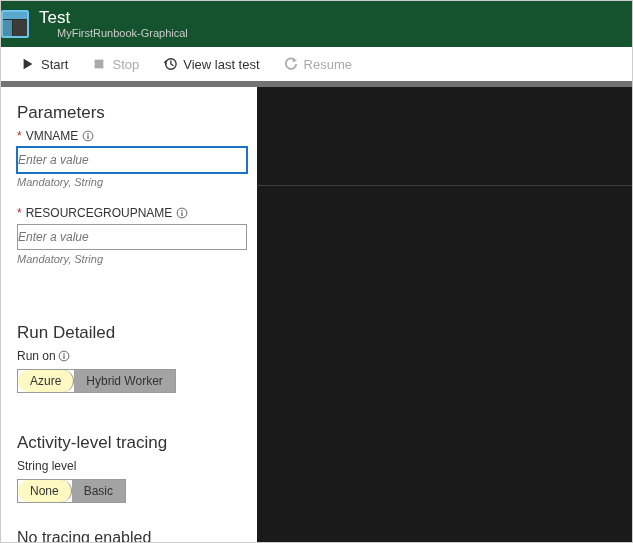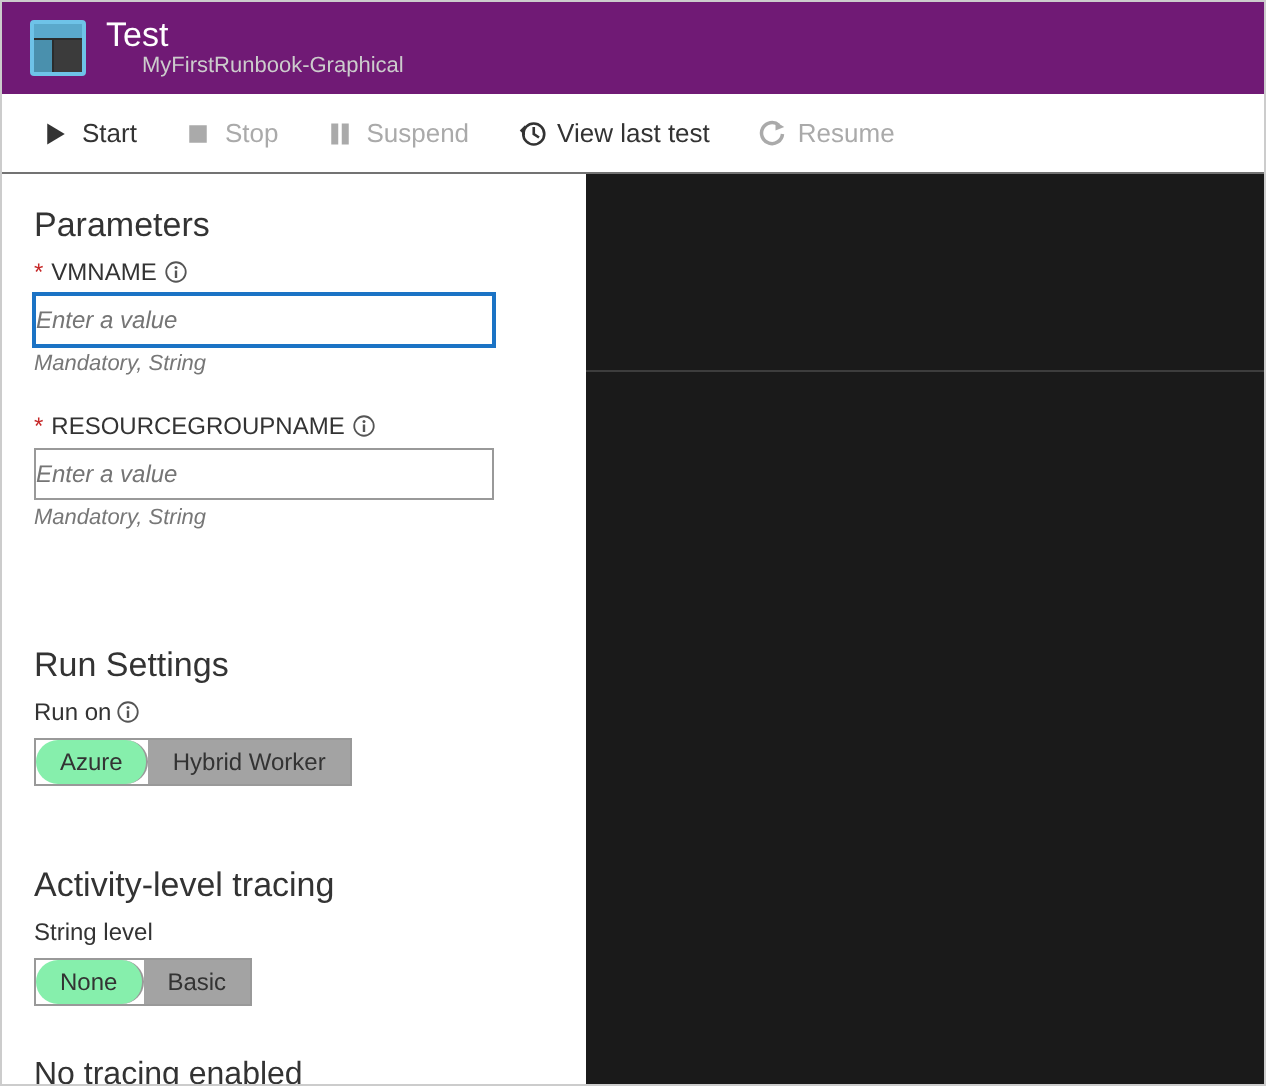--- a/index.html
+++ b/index.html
@@ -1,44 +1,44 @@
 <!DOCTYPE html>
 <html><head>
 <meta charset="utf-8">
 <style>
   * { box-sizing: border-box; margin: 0; padding: 0; }
   body { font-family: "Segoe UI", Arial, sans-serif; width: 633px; height: 543px; overflow: hidden; background: #fff; border: 1px solid #ccc; }
-  .header { background: #701a75; color: #fff; display: flex; align-items: center; padding: 6px 14px; height: 46px; }
+  .header { background: #14532d; color: #fff; display: flex; align-items: center; padding: 6px 0; height: 46px; }
   .header-icon { width: 28px; height: 28px; border: 2px solid #6ec3e8; border-radius: 2px; display: flex; flex-direction: column; margin-right: 10px; background: #2b2b2b; }
   .header-icon .top { height: 8px; background: #5aa9cc; border-bottom: 1px solid #2b2b2b; }
   .header-icon .body { flex: 1; display: flex; }
   .header-icon .side { width: 10px; background: #4a90ad; border-right: 1px solid #2b2b2b; }
   .header-icon .main { flex: 1; background: #3b3b3b; }
   .header-text .title { font-size: 17px; font-weight: 400; line-height: 1.1; }
   .header-text .subtitle { font-size: 11px; color: #ccc; margin-left: 18px; }
-  .toolbar { display: flex; align-items: center; height: 40px; border-bottom: 1px solid #737373; padding: 0 8px; }
+  .toolbar { display: flex; align-items: center; height: 40px; border-bottom: 6px solid #737373; padding: 0 8px; }
   .toolbar-btn { display: flex; align-items: center; padding: 0 12px; height: 100%; font-size: 13px; cursor: pointer; color: #333; gap: 6px; }
   .toolbar-btn.disabled { color: #aaa; cursor: default; }
   .toolbar-btn svg, .toolbar-btn .glyph { width: 14px; height: 14px; display: inline-block; }
   .content { display: flex; height: calc(543px - 46px - 40px - 2px); }
-  .left { width: 292px; padding: 12px 16px 16px 16px; overflow-y: auto; color: #333; }
+  .left { width: 256px; padding: 12px 16px 16px 16px; overflow-y: auto; color: #333; }
   .right { flex: 1; background: #1a1a1a; position: relative; }
   .right-split { position: absolute; top: 98px; left: 0; right: 0; border-top: 1px solid #3d3d3d; }
   h2.section { font-size: 17px; font-weight: 400; color: #333; margin-bottom: 6px; margin-top: 4px; }
   .field-label { font-size: 12px; margin-bottom: 4px; display: flex; align-items: center; gap: 4px; }
   .req { color: #c62828; }
   .info-icon { width: 12px; height: 12px; }
   input.text-input { width: 230px; height: 26px; padding: 2px 0; font-size: 12px; font-style: italic; color: #888; border: 1px solid #999; outline: none; }
   input.text-input.focused { border: 1px solid #1b73c5; box-shadow: 0 0 0 1px #1b73c5; }
   .hint { font-size: 11px; font-style: italic; color: #777; margin-top: 3px; margin-bottom: 18px; }
   .sub-label { font-size: 12px; margin-top: 4px; margin-bottom: 6px; display: flex; align-items: center; gap: 2px; }
   .seg-group { display: inline-flex; border: 1px solid #999; }
   .seg { padding: 4px 12px; font-size: 12px; border-right: 1px solid #999; cursor: pointer; background: #a3a3a3; }
   .seg:last-child { border-right: none; }
-  .seg.selected { background: #86efac; border-radius: 11px; }
+  .seg.selected { background: #fef9c3; border-radius: 11px; }
   .spacer { height: 36px; }
   .trace-msg { font-size: 16px; margin-top: 26px; }
 </style>
 </head>
 <body>
 
 <div class="header">
   <div class="header-icon">
     <div class="top"></div>
     <div class="body">
@@ -57,27 +57,20 @@
     <svg viewBox="0 0 16 16">
         <polygon points="3,2 13,8 3,14" fill="#333"></polygon>
       </svg>
     <span>Start</span>
   </div>
   <div class="toolbar-btn disabled">
     <svg viewBox="0 0 16 16">
         <rect x="3" y="3" width="10" height="10" fill="#aaa"></rect>
       </svg>
     <span>Stop</span>
-  </div>
-  <div class="toolbar-btn disabled">
-    <svg viewBox="0 0 16 16">
-        <rect x="3" y="2" width="4" height="12" fill="#aaa"></rect>
-        <rect x="9" y="2" width="4" height="12" fill="#aaa"></rect>
-      </svg>
-    <span>Suspend</span>
   </div>
   <div class="toolbar-btn">
     <svg viewBox="0 0 16 16">
         <circle cx="9" cy="8" r="6" fill="none" stroke="#333" stroke-width="1.5"></circle>
         <path d="M9 4 L9 8 L12 10" fill="none" stroke="#333" stroke-width="1.5"></path>
         <polygon points="1,6 4,3 4,9" fill="#333"></polygon>
       </svg>
     <span>View last test</span>
   </div>
   <div class="toolbar-btn disabled">
@@ -113,21 +106,21 @@
           <circle cx="8" cy="8" r="6.5" fill="none" stroke="#555" stroke-width="1.2"></circle>
           <circle cx="8" cy="5" r="1" fill="#555"></circle>
           <rect x="7.2" y="7" width="1.6" height="5" fill="#555"></rect>
         </svg>
     </div>
     <input class="text-input" placeholder="Enter a value" style="">
     <div class="hint">Mandatory, String</div>
 
     <div class="spacer"></div>
 
-    <h2 class="section">Run Settings</h2>
+    <h2 class="section">Run Detailed</h2>
     <div class="sub-label">
       <span>Run on</span>
       <svg class="info-icon" viewBox="0 0 16 16">
           <circle cx="8" cy="8" r="6.5" fill="none" stroke="#555" stroke-width="1.2"></circle>
           <circle cx="8" cy="5" r="1" fill="#555"></circle>
           <rect x="7.2" y="7" width="1.6" height="5" fill="#555"></rect>
         </svg>
     </div>
     <div class="seg-group">
       <div class="seg selected">Azure</div>

